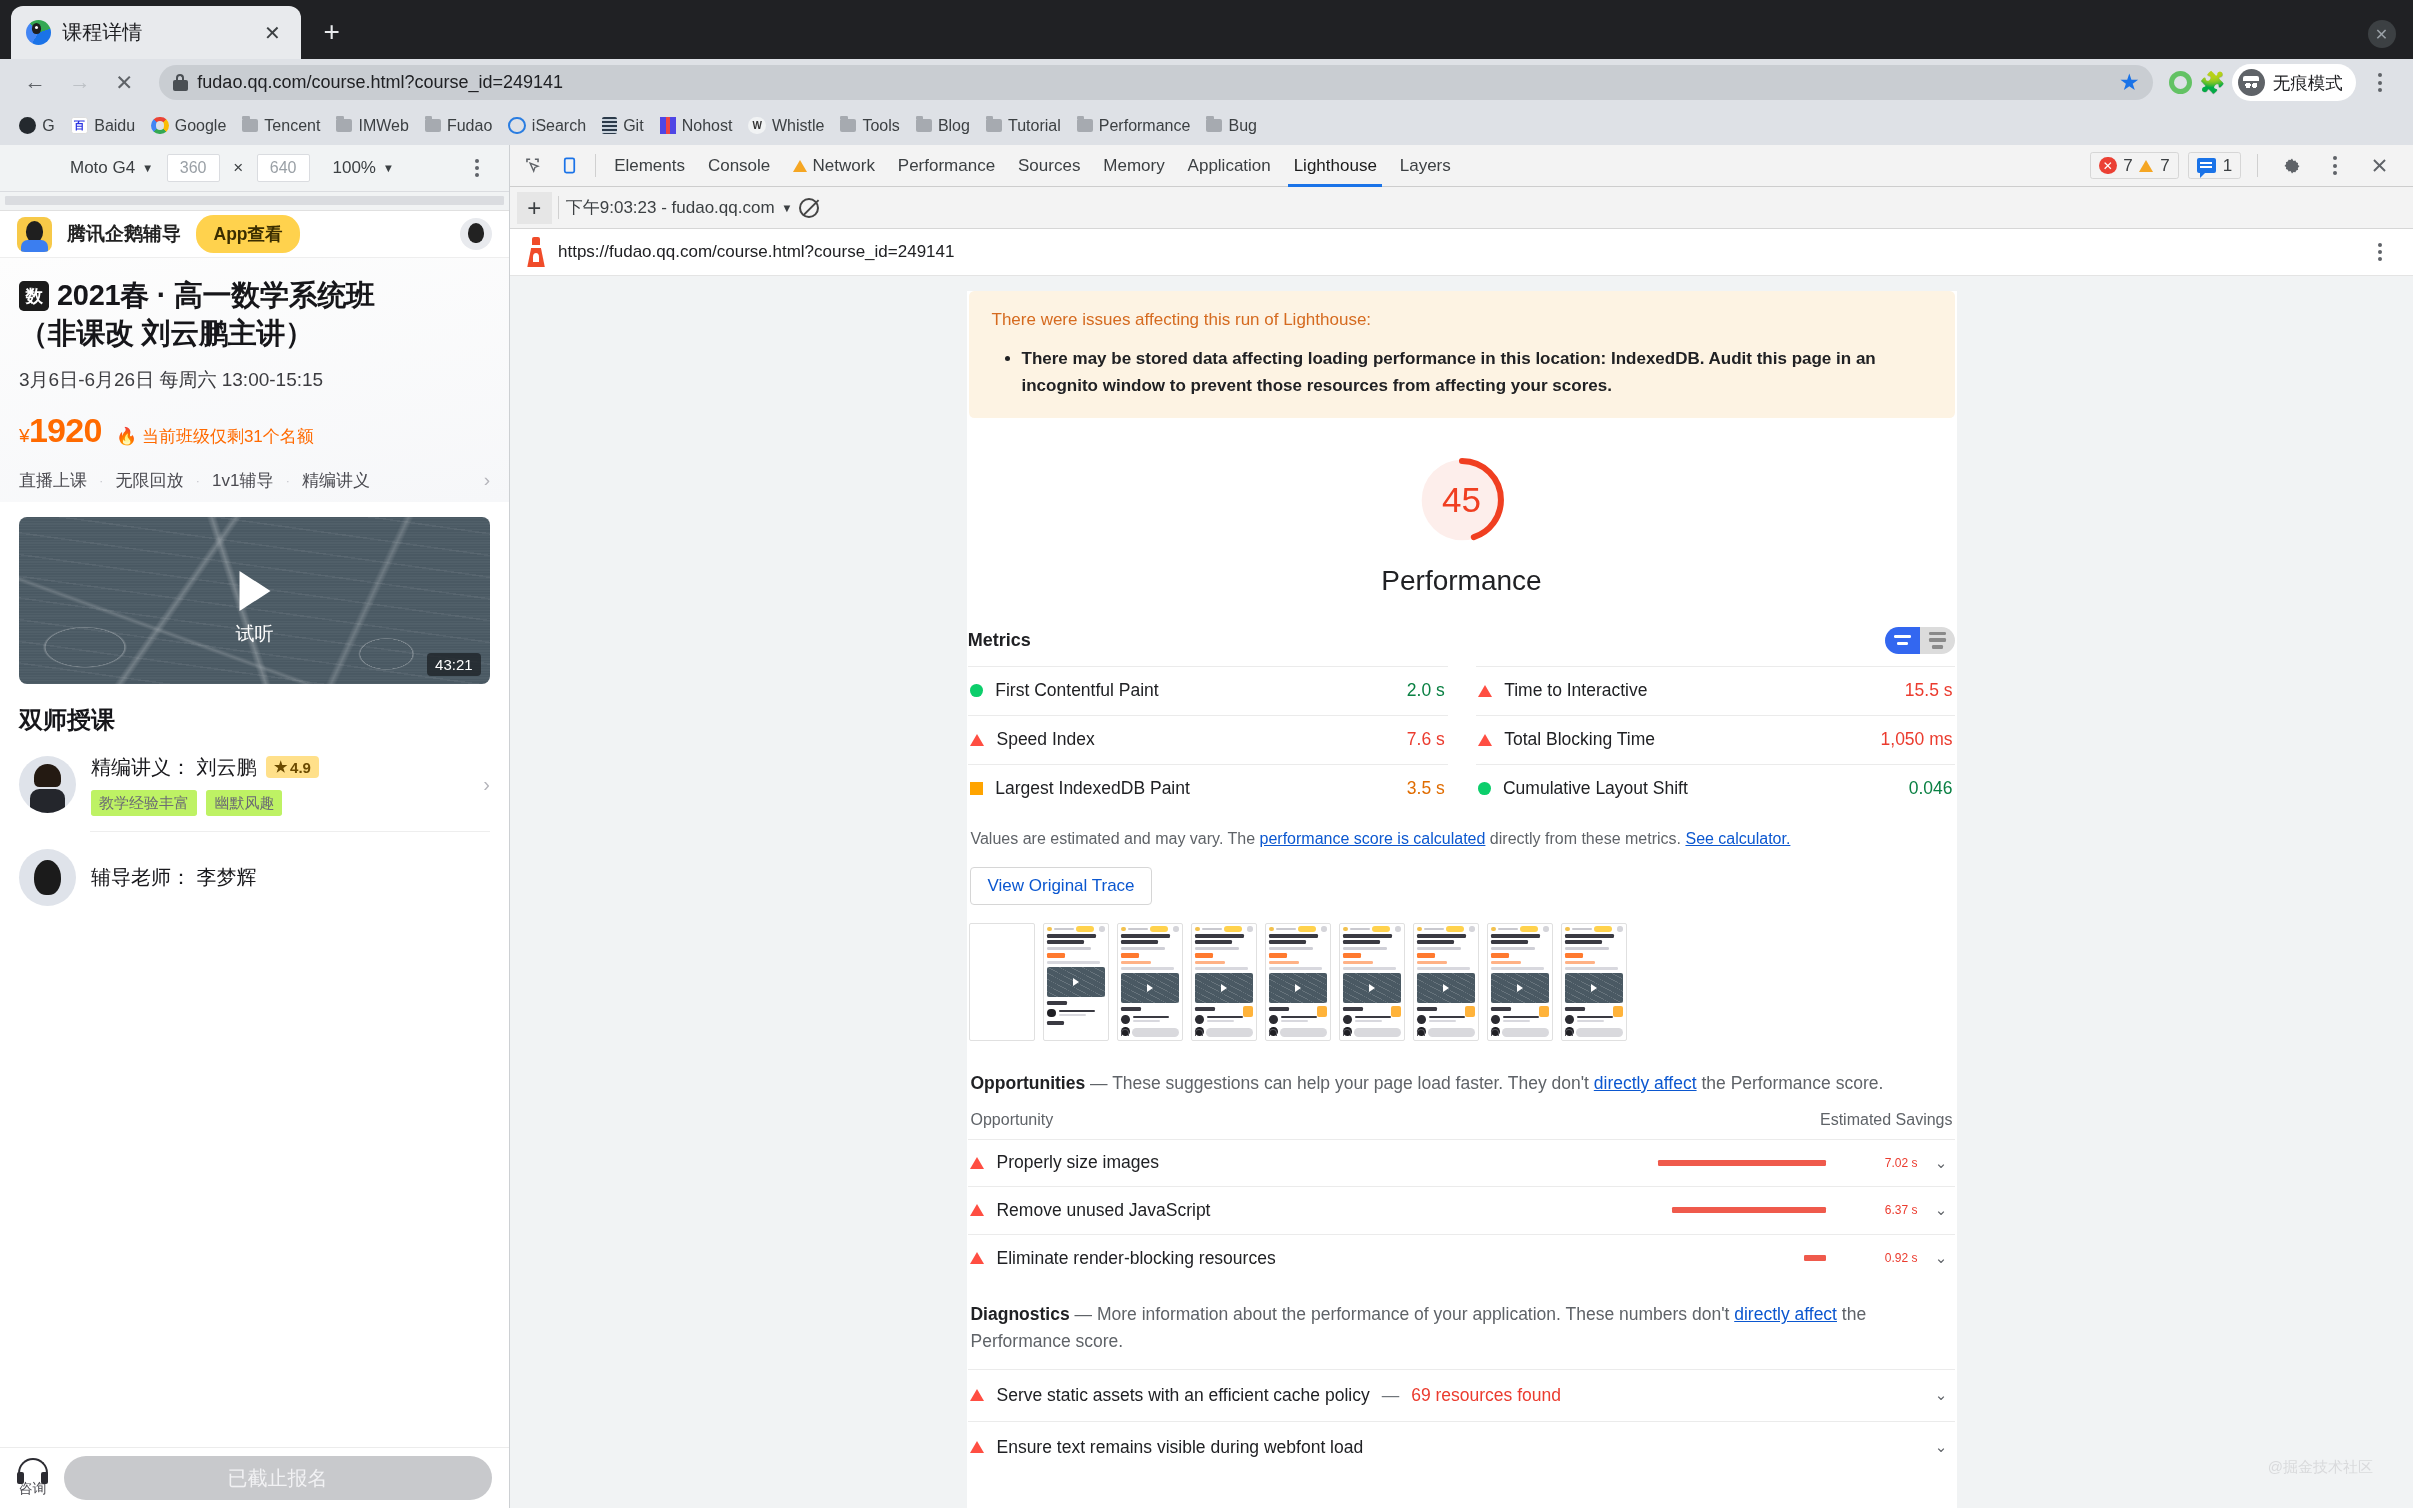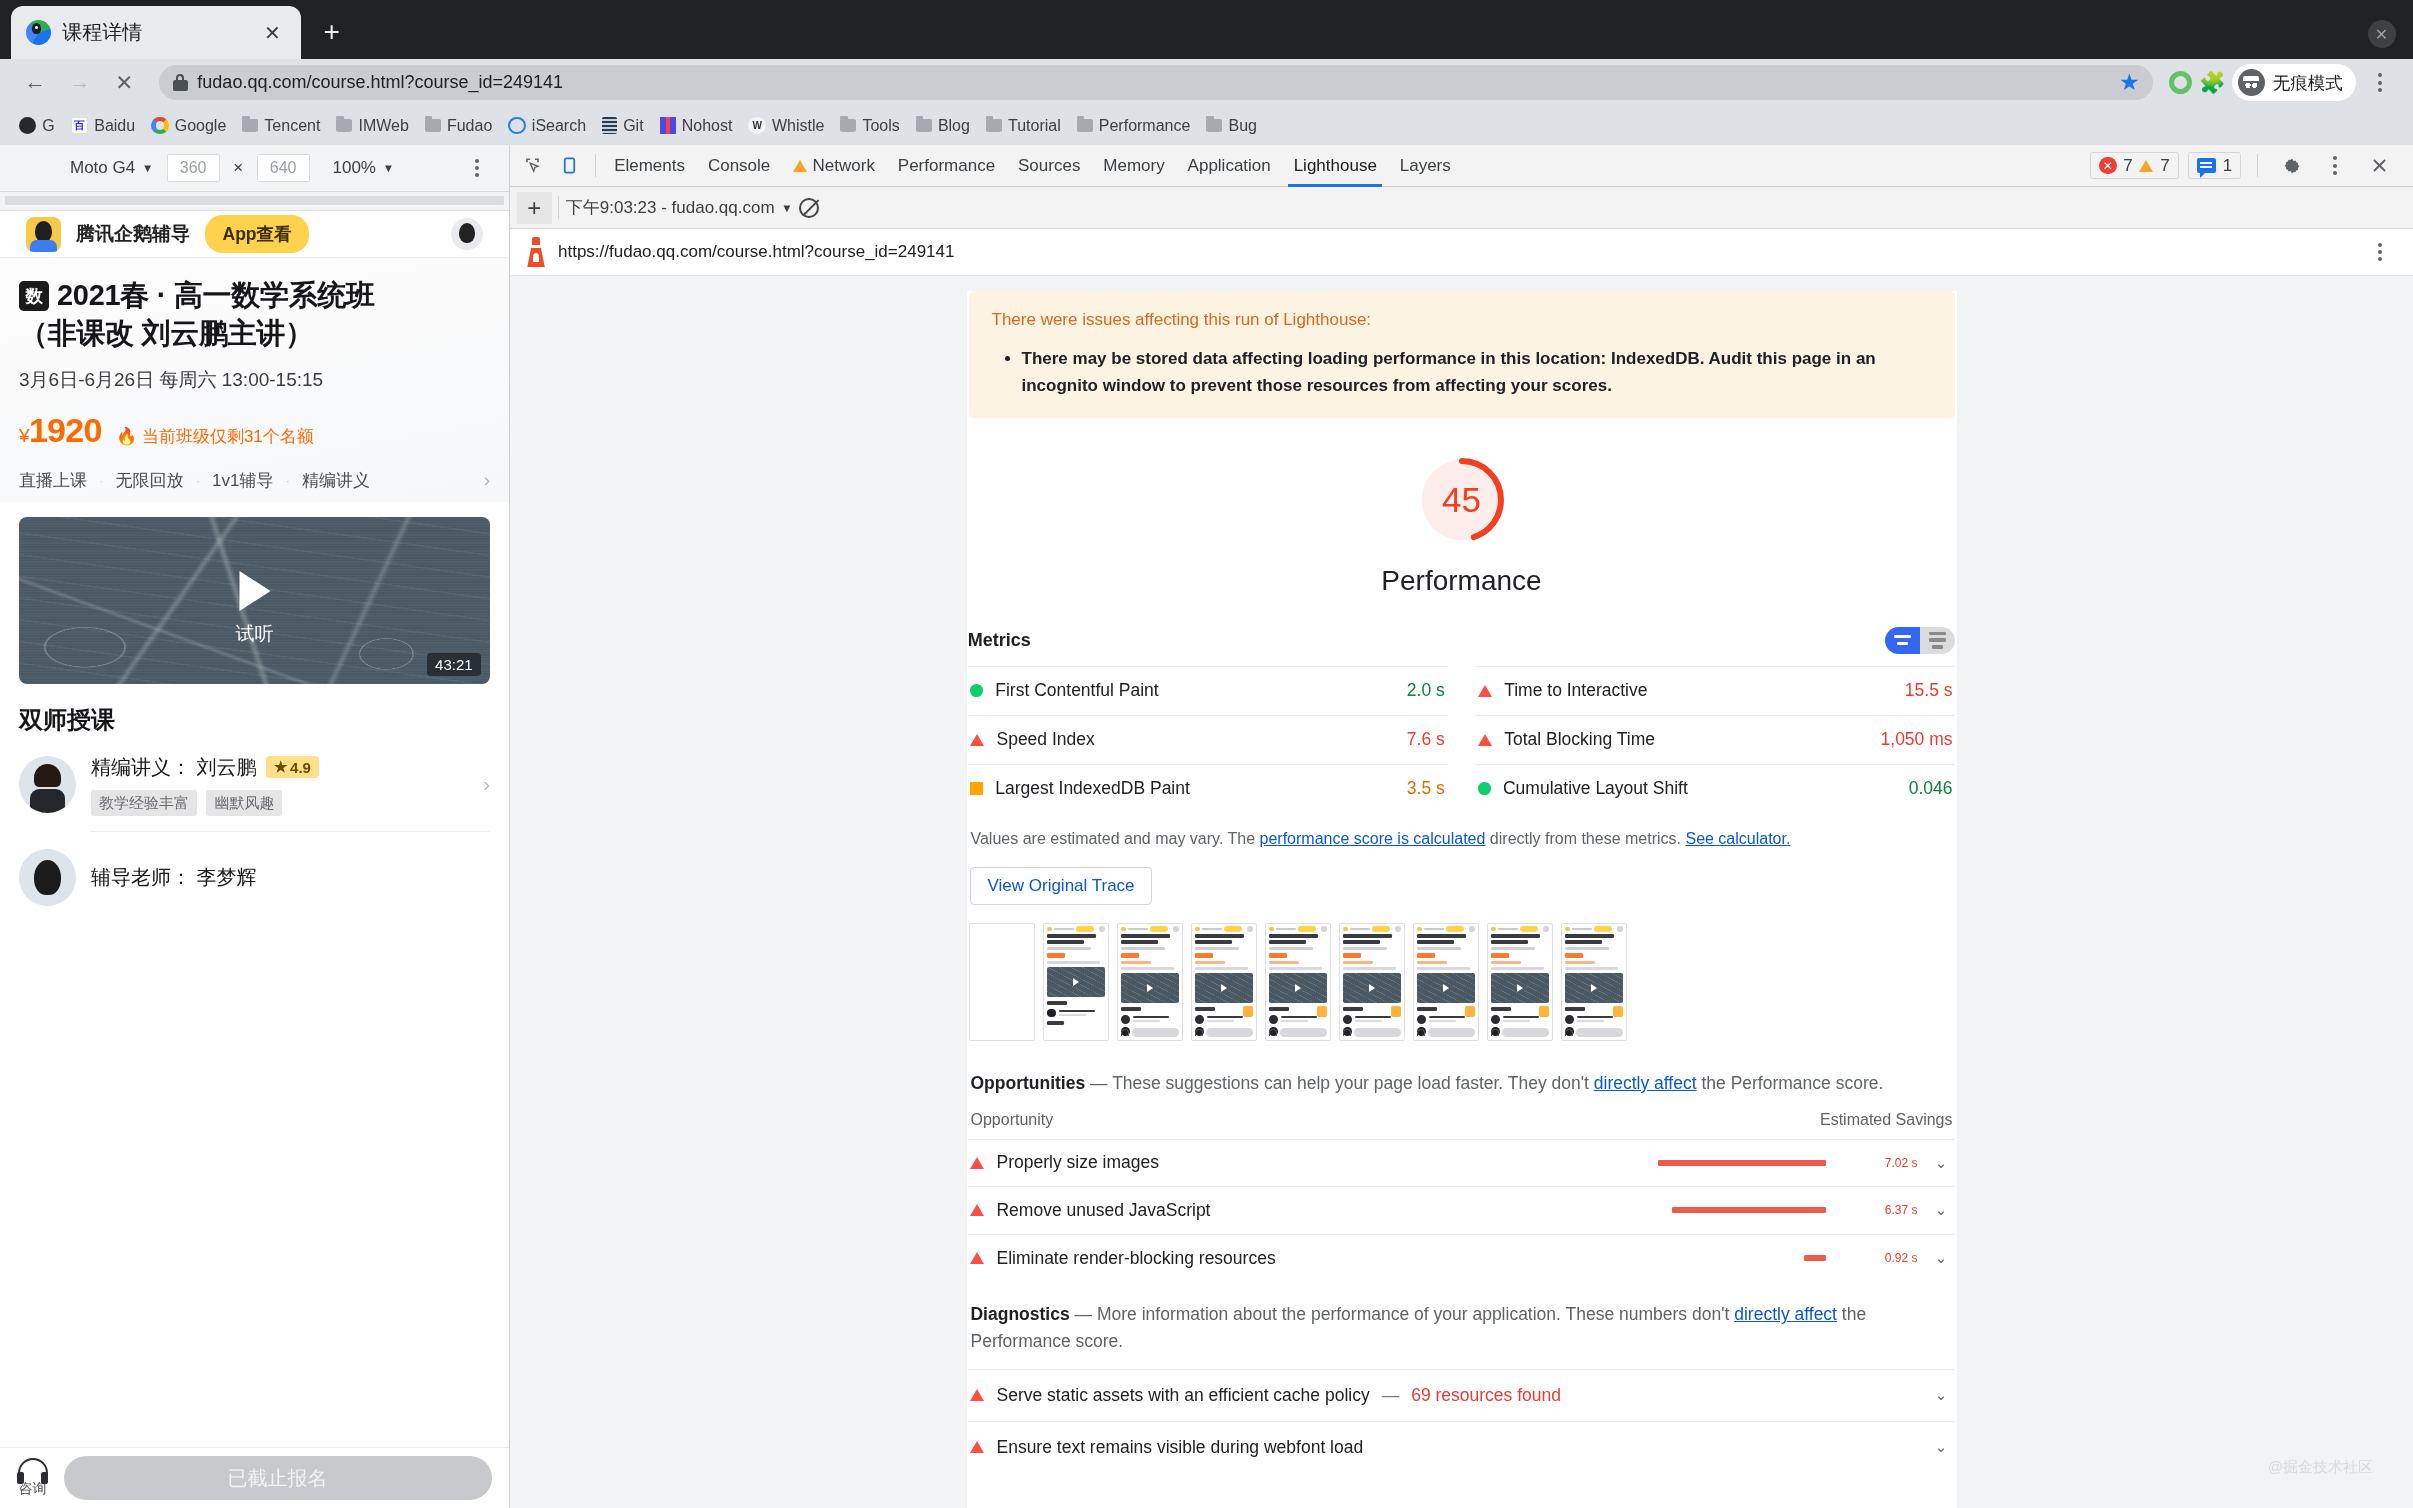--- a/index.html
+++ b/index.html
@@ -82,21 +82,21 @@
   .devsel { display:flex; align-items:center; gap:6.7px; margin-left:55px;}
   .dim { width:53px; height:28px; border:0.7px solid #dadce0; border-radius:2px; background:#fff; color:#9aa0a6;
          display:flex; align-items:center; justify-content:center; font-size:16px;}
   .caret { font-size:11.4px; color:#3c4043; }
   .ruler { height:19px; background:#f1f3f4; position:relative; border-bottom:0.7px solid #e0e0e0;}
   .ruler .seg{ position:absolute; top:4px; left:5.4px; right:5.4px; height:9.4px; background:#dadce0; border-radius:1.3px;}
 
   .viewport { flex:1; background:#fff; overflow:hidden; position:relative; }
 
   
-  .m-header { height:47px; background:#fff; display:flex; align-items:center; padding:0 26px; gap:15px; border-bottom:0.7px solid #eee;}
+  .m-header { height:47px; background:#fff; display:flex; align-items:center; padding:0 17px; gap:15px; border-bottom:0.7px solid #eee;}
   .m-logo { width:35px; height:35px; border-radius:8px; background:#f7c948; position:relative; overflow:hidden; flex:none;}
   .m-logo::after{ content:""; position:absolute; left:8.8px; top:4px; width:17.5px; height:21.5px; background:#1f1f1f; border-radius:50% 50% 45% 45%;}
   .m-logo::before{ content:""; position:absolute; left:4px; bottom:0; width:27px; height:12px; background:#3b7ef0; border-radius:6.7px 6.7px 0 0; z-index:2;}
   .m-brand { font-size:19px; color:#222; font-weight:600; white-space:nowrap;}
   .m-appbtn { background:#ffd24d; color:#3a2d00; font-size:17.5px; font-weight:600; padding:6.7px 17.5px; border-radius:17.5px; white-space:nowrap;}
   .m-avatar { margin-left:auto; width:32px; height:32px; border-radius:50%; background:#e8eaee; position:relative; overflow:hidden; flex:none;}
   .m-avatar::after{ content:""; position:absolute; left:8px; top:5.4px; width:16px; height:20px; background:#222; border-radius:50% 50% 45% 45%;}
 
   .m-hero { padding:17.5px 19px 10.8px; background:linear-gradient(170deg,#fdfdfd,#f6f7f9); position:relative;}
   .m-title { font-size:29px; font-weight:bold; color:#16161a; line-height:1.32; letter-spacing:-0.3px;}
@@ -136,21 +136,21 @@
   .m-teacher { display:flex; align-items:center; gap:15px; margin:17.5px 19px 0; padding-bottom:15px; }
   .t-photo { width:57px; height:57px; border-radius:50%; background:#dfe3ea; flex:none; position:relative; overflow:hidden;}
   .t-photo.p1::before{content:"";position:absolute;left:15px;top:8px;width:27px;height:23px;background:#241a12;border-radius:13.5px 13.5px 5.4px 5.4px;}
   .t-photo.p1::after{content:"";position:absolute;left:10.8px;bottom:0;width:35px;height:24px;background:#24262c;border-radius:9.4px 9.4px 0 0;
      box-shadow:inset 0 0 0 0 #fff;}
   .t-photo.p2::after{content:"";position:absolute;left:15px;top:10.8px;width:27px;height:35px;background:#1b1b1b;border-radius:50% 50% 45% 45%;}
   .t-info { flex:1; min-width:0;}
   .t-name { font-size:20px; color:#18181c; display:flex; align-items:center; gap:9.4px; }
   .t-rate { background:#ffe08a; color:#6b4a00; font-size:15px; font-weight:bold; padding:2px 8px; border-radius:4px; display:inline-flex; gap:2.7px; align-items:center;}
   .t-tags { display:flex; gap:9.4px; margin-top:9.4px;}
-  .t-tag { background:#e5e5e5; color:#6b6b73; font-size:15px; padding:3.4px 8px; border-radius:2.7px;}
+  .t-tag { background:#bef264; color:#6b6b73; font-size:15px; padding:3.4px 8px; border-radius:2.7px;}
   .t-arrow { color:#b5b5bb; font-size:20px;}
   .m-divider { height:0.7px; background:#eee; margin:0 19px 0 90px;}
 
   .m-bottombar { position:absolute; left:0; right:0; bottom:0; height:61px; background:#fff;
      border-top:0.7px solid #ececec; display:flex; align-items:center; padding:0 17.5px; gap:16px;}
   .bb-consult { display:flex; flex-direction:column; align-items:center; gap:2.7px; color:#4a4a50; }
   .bb-head { width:30px; height:20px; border:2.7px solid #2c2c32; border-bottom:none; border-radius:15px 15px 0 0; position:relative;}
   .bb-head::before,.bb-head::after{content:"";position:absolute;bottom:-6.7px;width:7.4px;height:12px;background:#2c2c32;border-radius:2px;}
   .bb-head::before{left:-2.7px;} .bb-head::after{right:-2.7px;}
   .bb-label { font-size:14px;}

